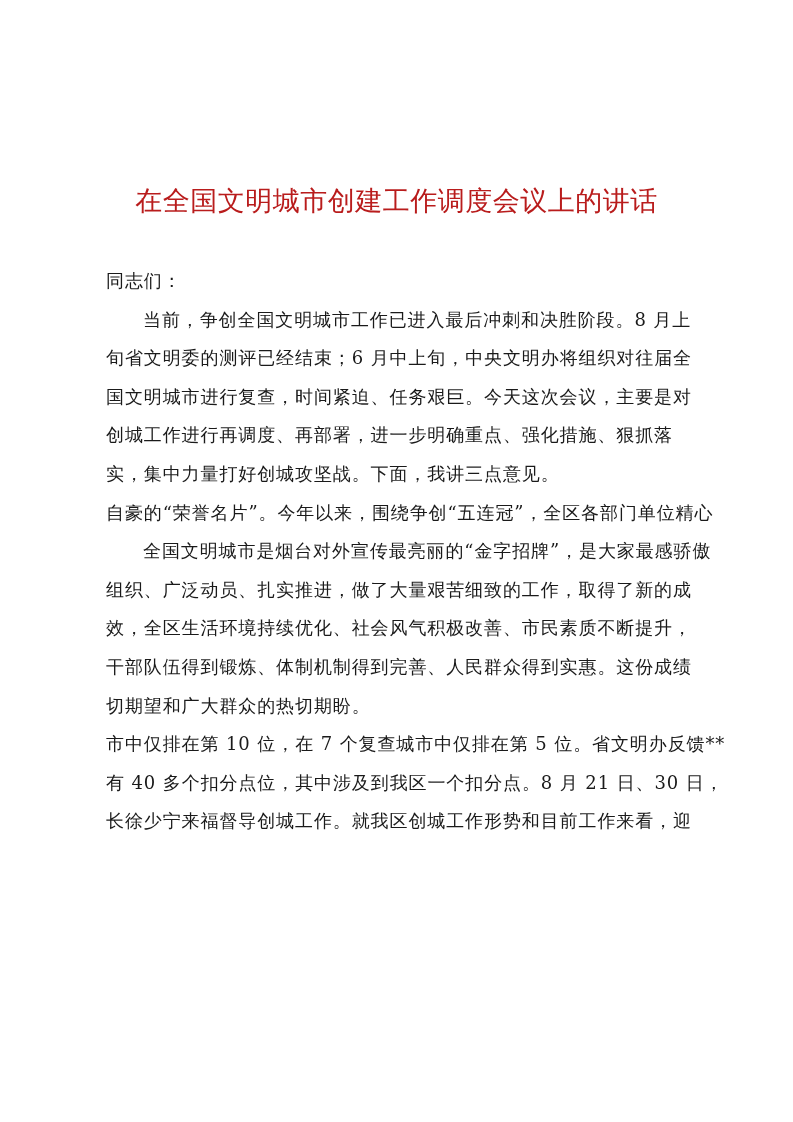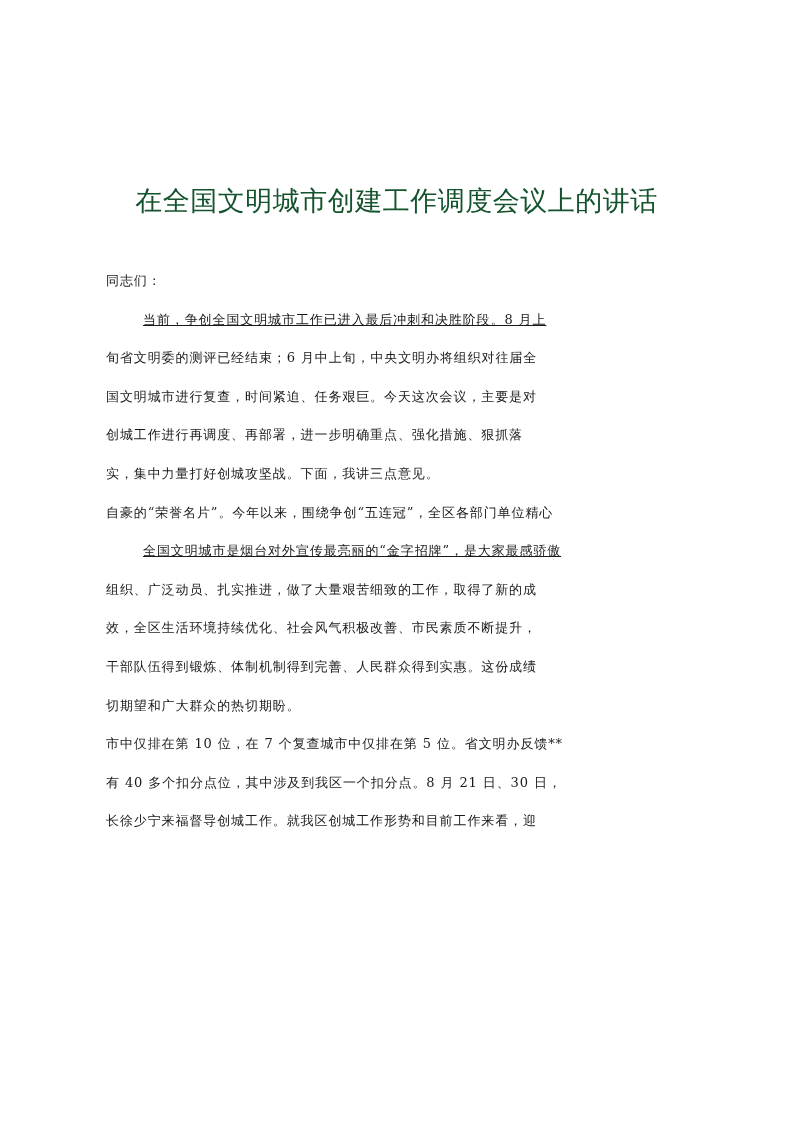--- a/index.html
+++ b/index.html
@@ -1,24 +1,24 @@
 <!DOCTYPE html>
 <html><head>
 <meta charset="utf-8">
 <style>
   html, body { margin: 0; padding: 0; background: #ffffff; }
   body { width: 793px; height: 1122px; position: relative; overflow: hidden;
          font-family: "DejaVu Serif", "Liberation Serif", serif; color: #1a1a1a; }
   .page { position: absolute; left: 0; top: 0; width: 793px; height: 1122px; background: #fff; }
   .title { position: absolute; left: 0; width: 793px; top: 181px; text-align: center;
-           font-size: 27px; line-height: 40px; letter-spacing: 0.5px; color: #14532d; }
+           font-size: 27px; line-height: 40px; letter-spacing: 0.5px; color: #b91c1c; }
   .body { position: absolute; left: 106px; top: 262px; width: 600px; }
-  .line { height: 38.6px; line-height: 38.6px; font-size: 13px; white-space: nowrap;
+  .line { height: 38.6px; line-height: 38.6px; font-size: 18px; white-space: nowrap;
           letter-spacing: 0.9px; }
-  .indent { padding-left: 37px; text-decoration: underline; }
+  .indent { padding-left: 37px; }
   .heading { font-family: "DejaVu Sans", "Liberation Sans", sans-serif; font-weight: bold;
              font-size: 18px; letter-spacing: 0.3px; }
 </style>
 </head>
 <body>
 
 <div class="page">
   <div class="title">在全国文明城市创建工作调度会议上的讲话</div>
 
   <div class="body">

